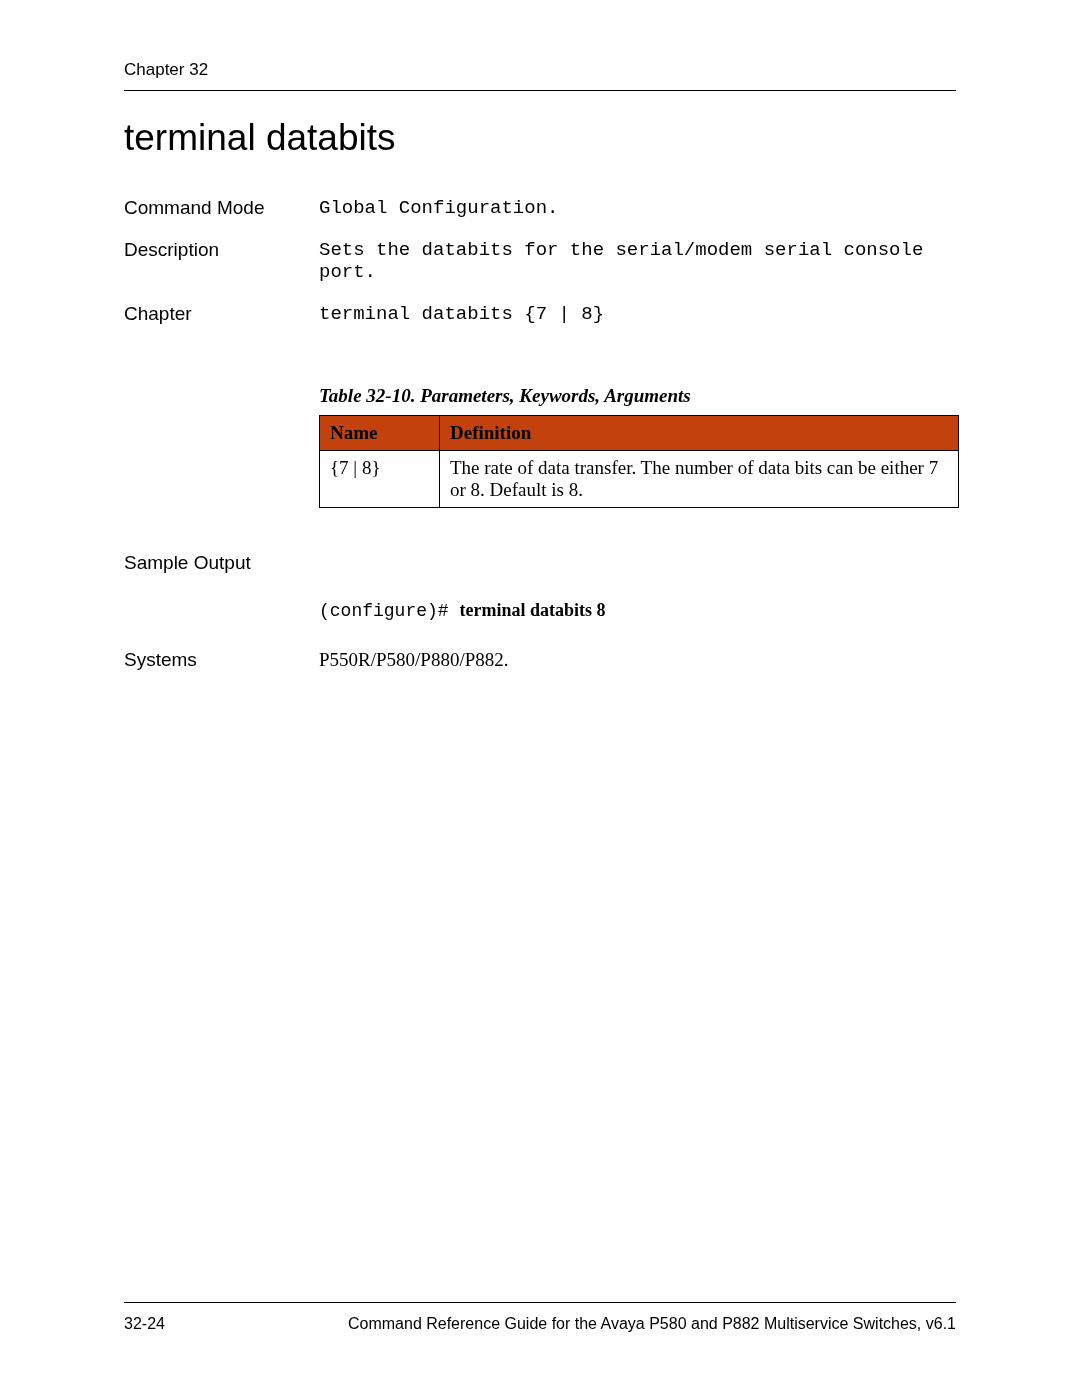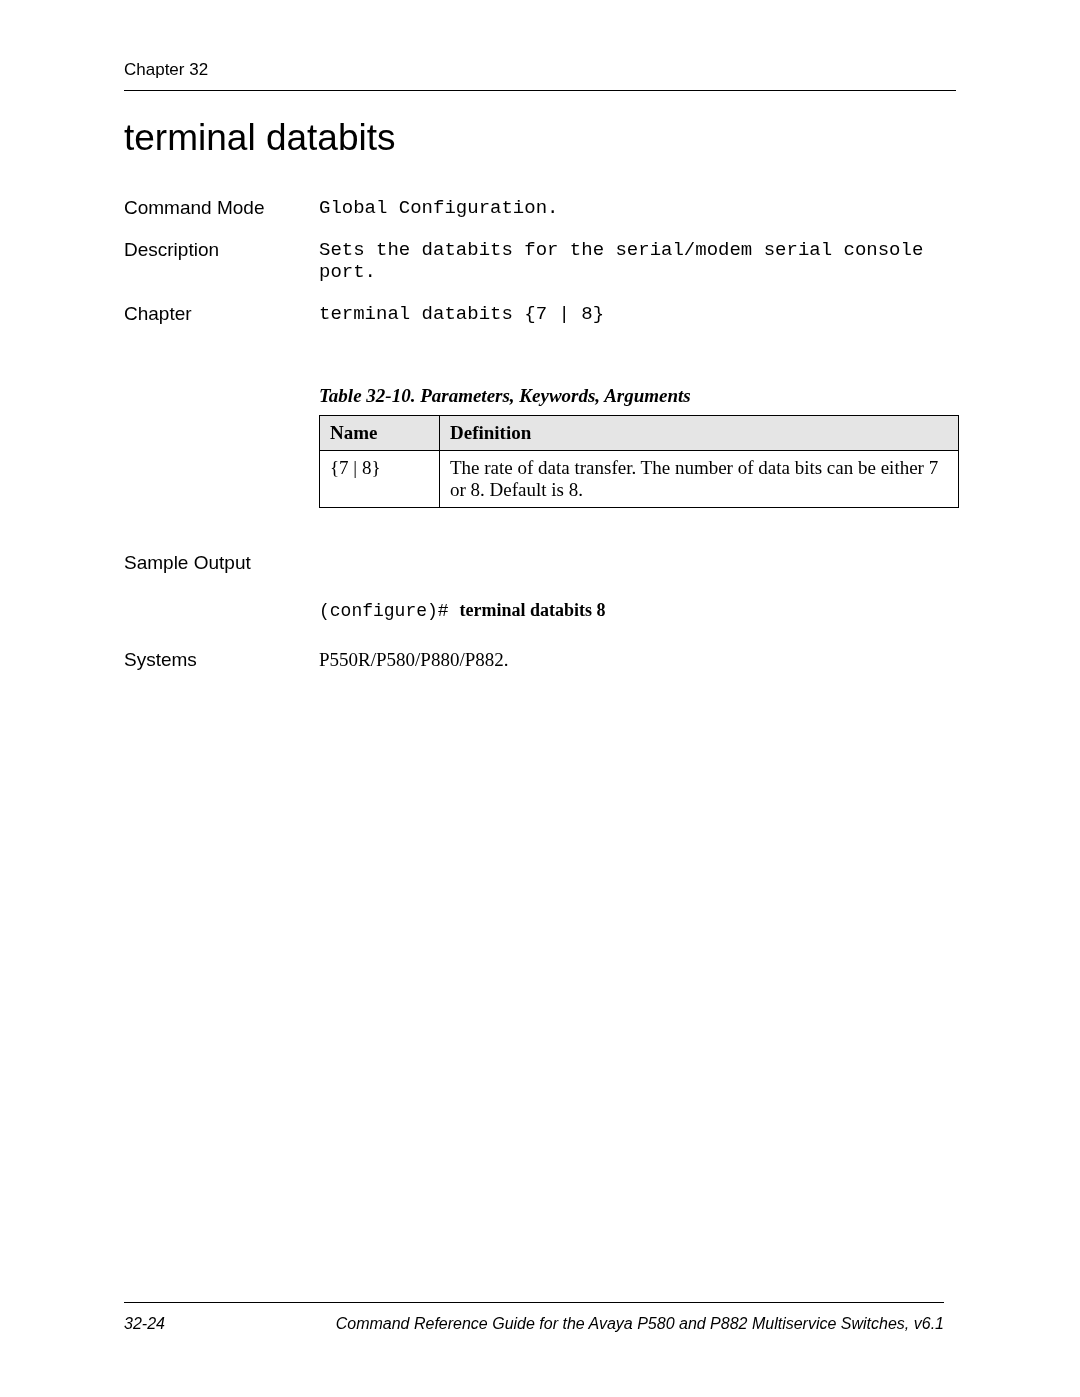--- a/index.html
+++ b/index.html
@@ -58,21 +58,21 @@
   }
   .param-table th, .param-table td {
     border: 1.5px solid #000;
     padding: 6px 10px;
     text-align: left;
     font-family: "Times New Roman", Times, serif;
     font-size: 19px;
     vertical-align: top;
   }
   .param-table th {
-    background: #e5e5e5;
+    background: #c2410c;
     font-weight: bold;
   }
   .param-table .col-name { width: 120px; }
   .sample-row {
     display: flex;
     margin-top: 44px;
     font-size: 19px;
   }
   .sample-label {
     width: 195px;
@@ -105,22 +105,21 @@
     flex-shrink: 0;
   }
   .systems-value {
     flex: 1;
     font-family: "Times New Roman", Times, serif;
   }
   .footer {
     position: absolute;
     bottom: 64px;
     left: 124px;
-    right: 136px;
-    font-style: italic;
+    right: 124px;
   }
   .hr-bottom {
     border: none;
     border-top: 1.5px solid #000;
     margin: 0 0 12px 0;
   }
   .footer-row {
     display: flex;
     justify-content: space-between;
     font-size: 16px;

